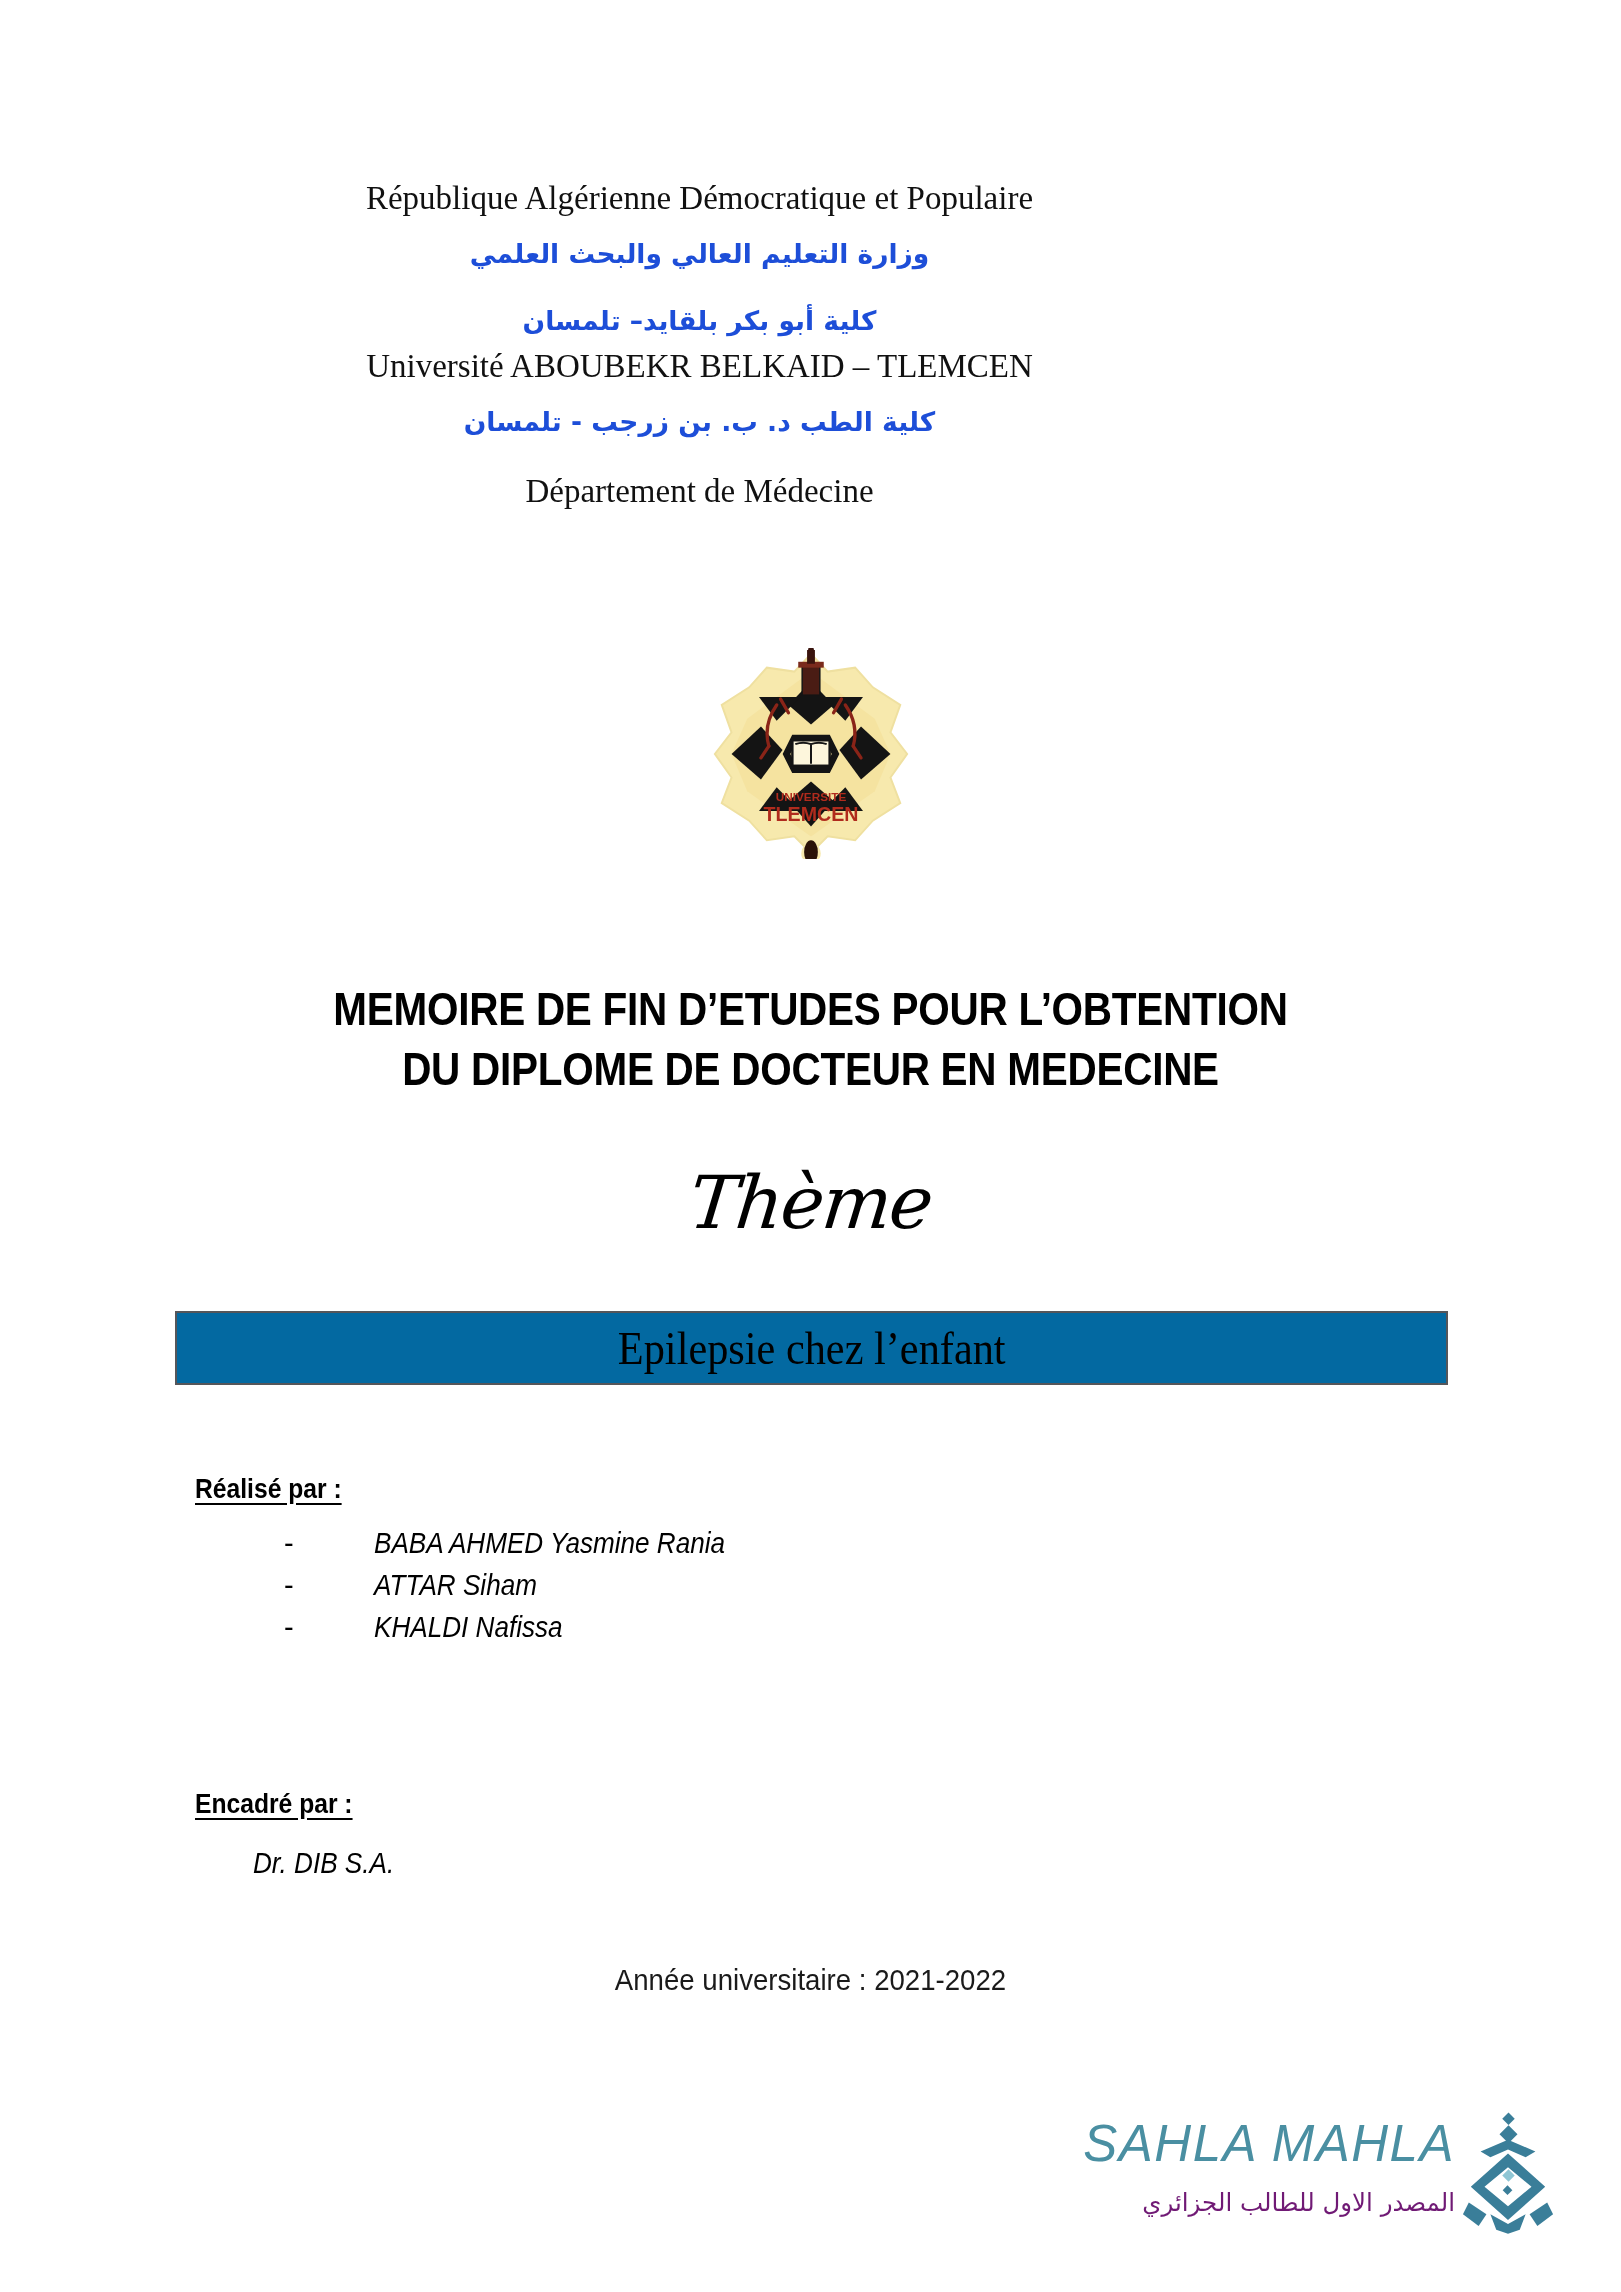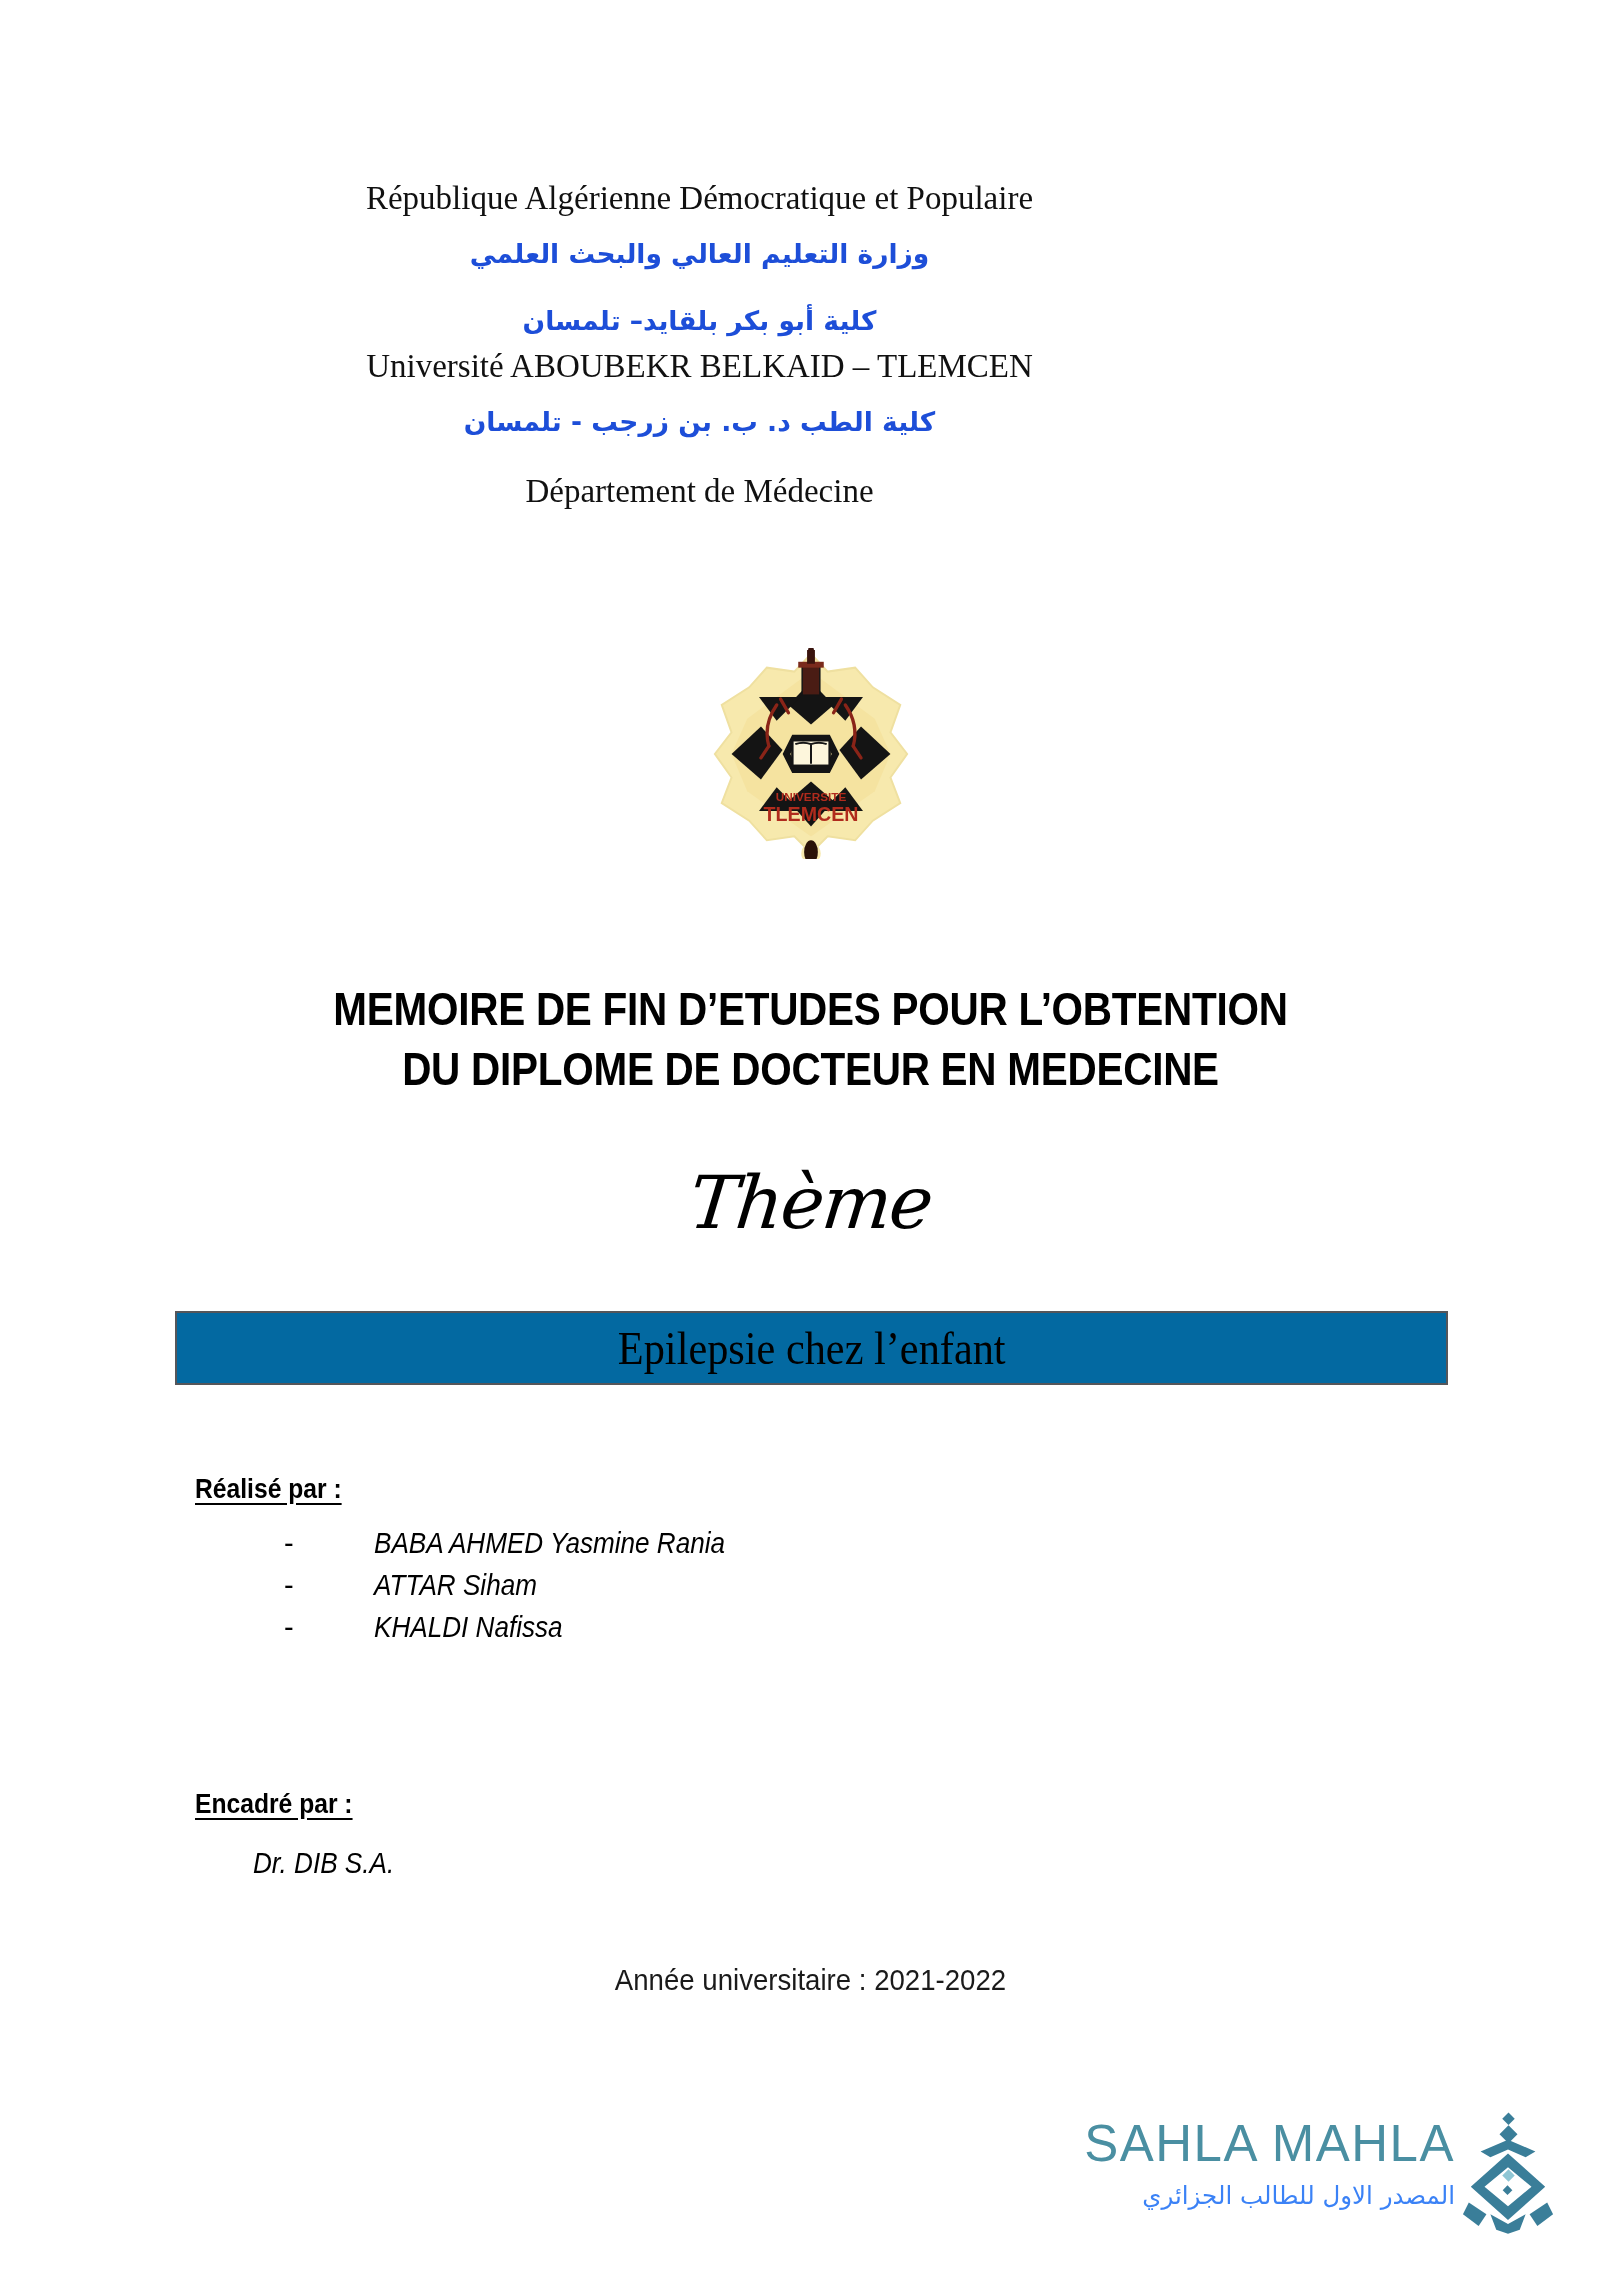--- a/index.html
+++ b/index.html
@@ -193,28 +193,29 @@
     text-align: right;
     padding-top: 5.9px;
   }
   .sahla-wordmark {
     font-family: "Liberation Sans", "DejaVu Sans", sans-serif;
     font-size: 51px;
     letter-spacing: 1.5px;
     color: #4a8fa2;
     line-height: 1.0;
     white-space: nowrap;
+    font-style: italic;
   }
   .sahla-arabic {
     font-family: "DejaVu Sans", "Liberation Sans", sans-serif;
     font-size: 24.5px;
-    color: #3b82f6;
+    color: #701a75;
     direction: rtl;
     line-height: 1.3;
-    margin-top: 11px;
+    margin-top: 18px;
     white-space: nowrap;
   }
   .sahla-mark {
     width: 94px;
     height: 123px;
     margin-left: 5.9px;
     flex: none;
   }
   .sahla-mark svg { display: block; width: 94px; height: 123px; }
 </style>

